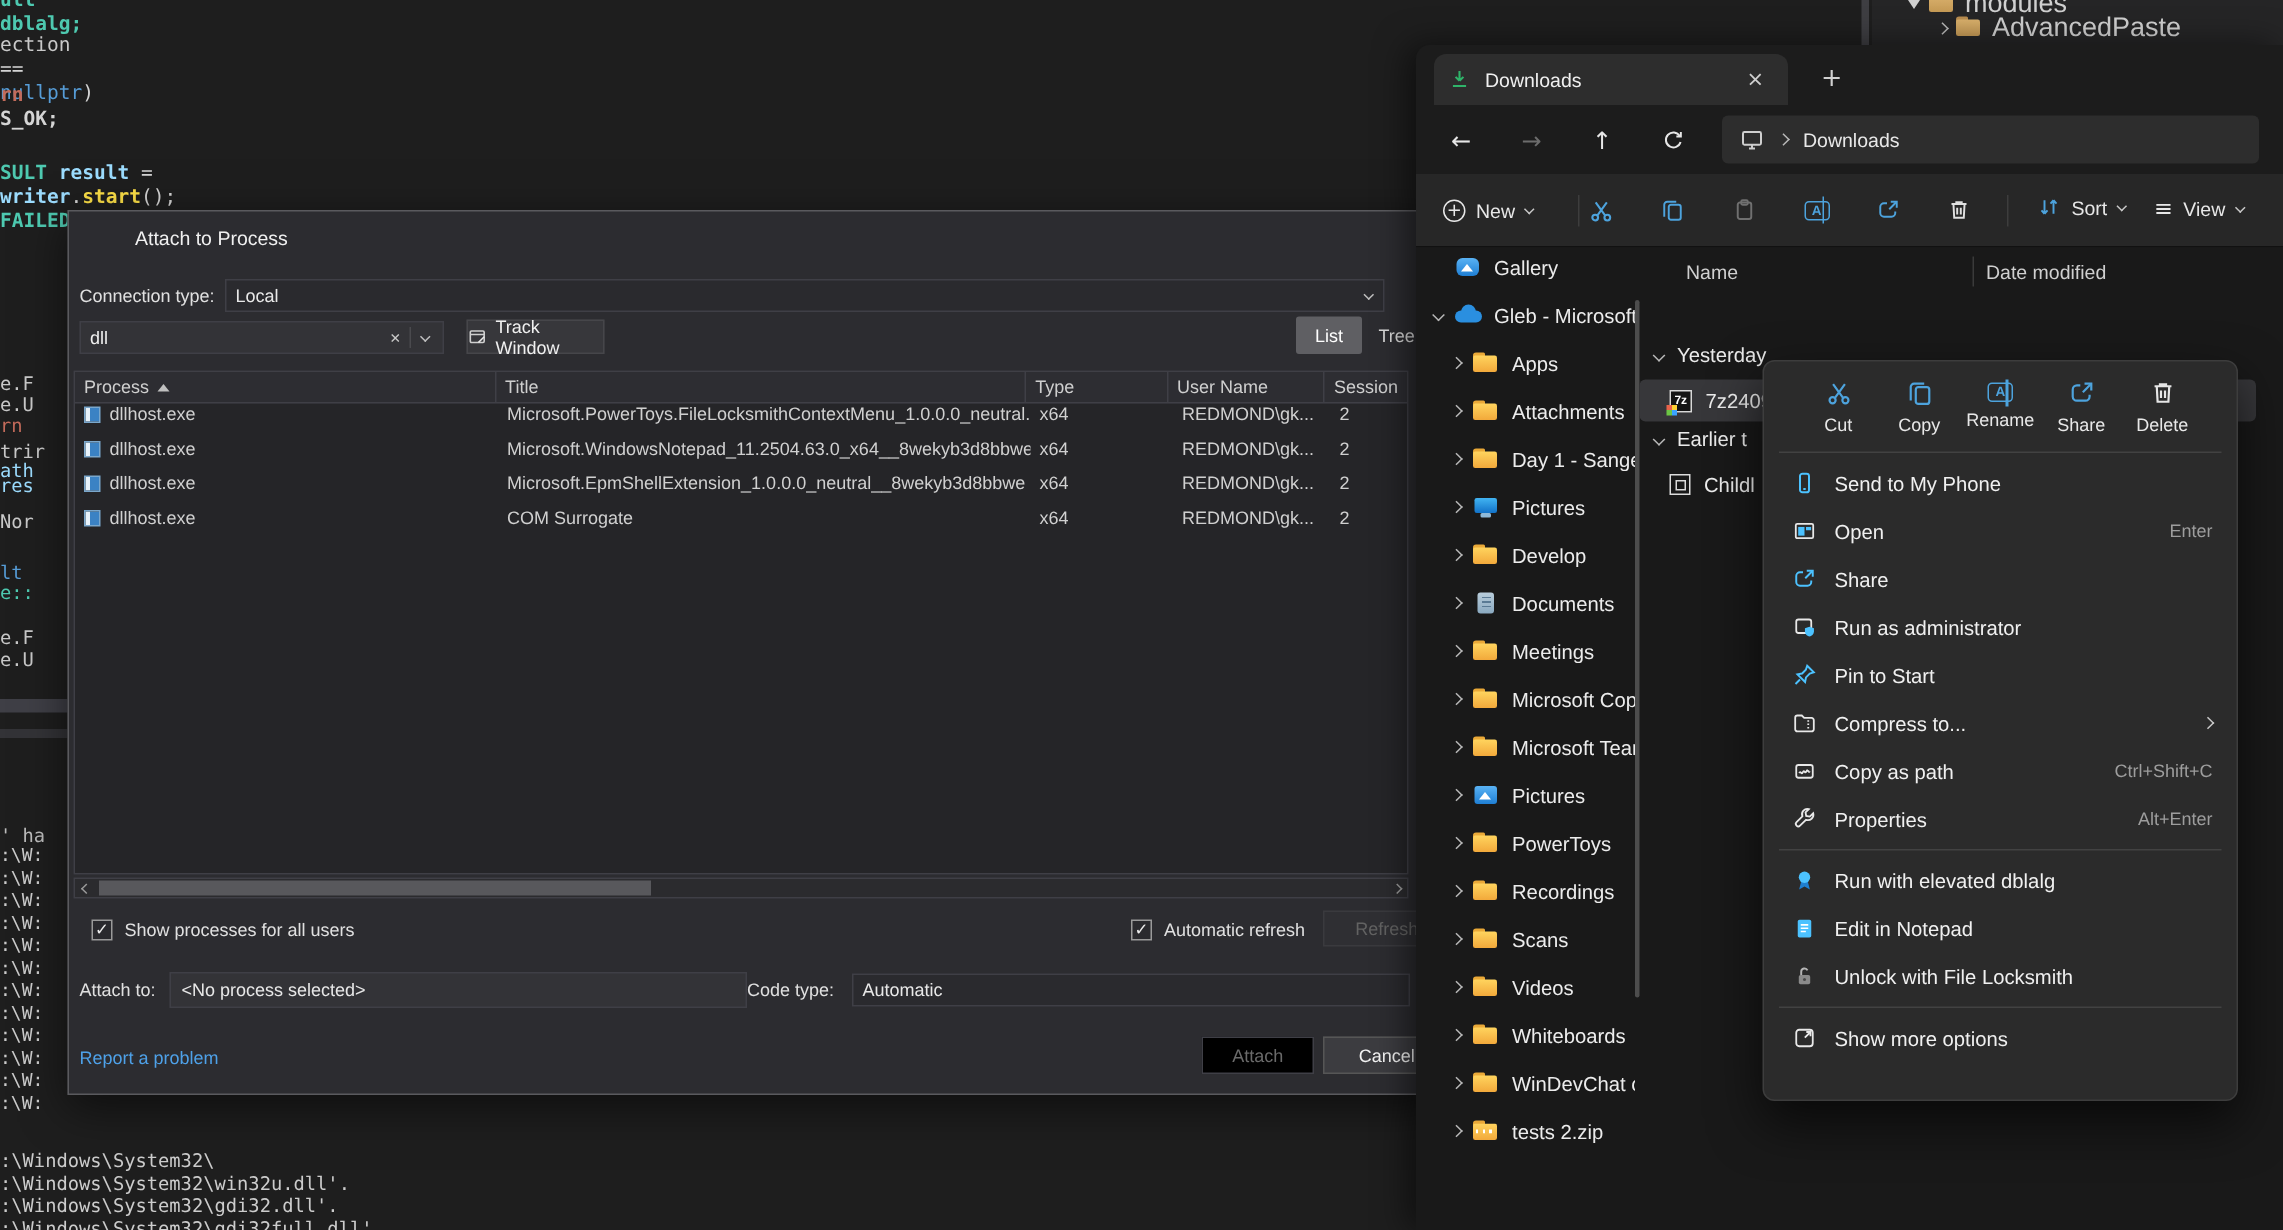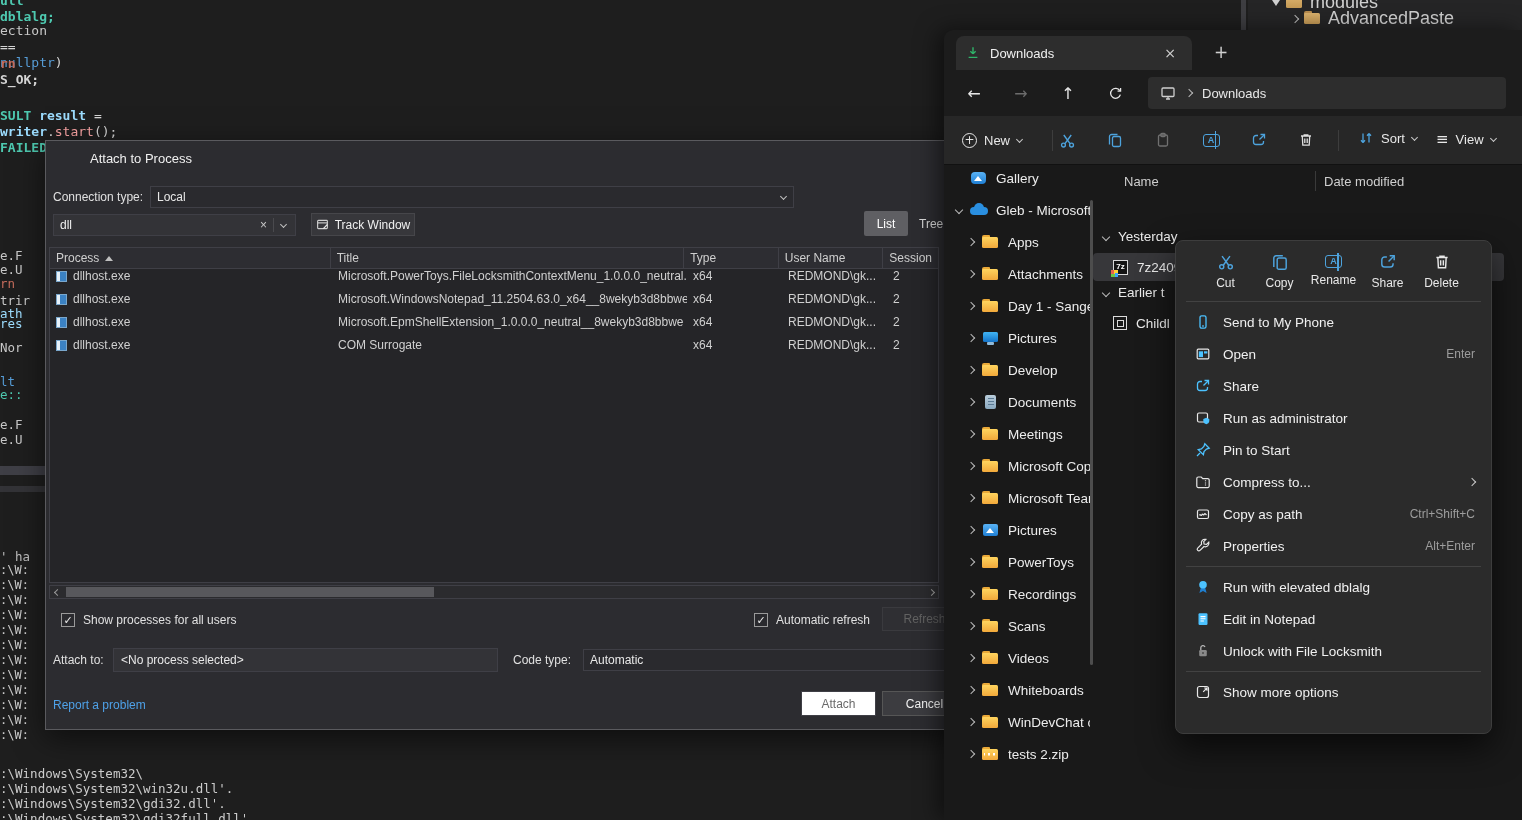--- a/index.html
+++ b/index.html
@@ -10,21 +10,21 @@
 .glyph{font-family:"DejaVu Sans",sans-serif}
 svg{display:block}
 
 
 .code-top{left:0;top:0;font-size:13px;line-height:16px}
 .code-l0{left:0;top:-7px;color:#4EC9B0;font-weight:700}
 .code-l1{left:0;top:23px}
 .code-l2{left:0;top:56px}
 .code-l3{left:0;top:108px}
 .tk-gray{color:#c8c8c8}.tk-white{color:#d4d4d4}.tk-blue{color:#569CD6}.tk-teal{color:#4EC9B0;font-weight:700}
-.tk-lblue{color:#9CDCFE;font-weight:700}.tk-yellow{color:#fca5a5;font-weight:400}.tk-ret{color:#c36b5b;font-weight:700}.tk-bold{font-weight:700}
+.tk-lblue{color:#9CDCFE;font-weight:700}.tk-yellow{color:#fde047;font-weight:700}.tk-ret{color:#c36b5b;font-weight:700}.tk-bold{font-weight:700}
 .lfrag{position:absolute;left:0;font-size:12.5px;color:#c8c8c8}
 .lfrag:nth-of-type(1){top:248px}.lfrag:nth-of-type(2){top:262px}.lfrag:nth-of-type(3){top:276px;color:#c36b5b}
 .lfrag:nth-of-type(4){top:293px}.lfrag:nth-of-type(5){top:306px;color:#9CDCFE}.lfrag:nth-of-type(6){top:316px;color:#9CDCFE}
 .lfrag:nth-of-type(7){top:340px}.lfrag:nth-of-type(8){top:374px;color:#569CD6}.lfrag:nth-of-type(9){top:387px;color:#4EC9B0}
 .lfrag:nth-of-type(10){top:417px}.lfrag:nth-of-type(11){top:432px}.lfrag:nth-of-type(12){top:549px;color:#bdbdbd}
 .splitbar1{left:0;top:466px;width:45px;height:9px;background:#3f3f46}
 .splitbar2{left:0;top:486px;width:45px;height:6px;background:#333337}
 .wcol{left:0;top:563px;font-size:12px;line-height:15px;color:#cccccc}
 .outblock{left:0;top:735px;font-size:12.5px;line-height:15.3px;color:#cccccc;white-space:pre}
 
@@ -56,27 +56,27 @@
 .sic[data-icon="desktop"]::after{content:"";position:absolute;left:1px;top:1px;width:15px;height:10px;border-radius:1.5px;background:linear-gradient(#41b4f2,#1272c8)}
 .sic[data-icon="desktop"]::before{content:"";position:absolute;left:5px;top:11.5px;width:7px;height:2.5px;border-radius:1px;background:#8fb9d8}
 
 
 .dlg{left:45px;top:140px;width:915px;height:590px;background:#2c2c30;border:1px solid #5a5a5e;box-shadow:0 8px 28px rgba(0,0,0,.55);z-index:10;font-size:12px;color:#e0e0e0}
 .dlg-title{position:absolute;left:44px;top:10px;font-size:13px;color:#f0f0f0}
 .row-conn{position:absolute;left:7px;top:45px;display:flex;align-items:center}
 .lbl-conn{width:97px}
 .combo{height:22px;background:#2a2a2e;border:1px solid #3f3f46;display:flex;align-items:center;padding:0 6px;color:#e8e8e8;position:relative}
 .combo .caret{position:absolute;right:7px;top:7px;width:5px;height:5px;border-right:1.3px solid #c0c0c0;border-bottom:1.3px solid #c0c0c0;transform:rotate(45deg)}
-.conn-combo{width:644px}
+.conn-combo{width:773px}
 .searchbox{position:absolute;left:7px;top:73px;width:243px;height:22px;background:#333337;border:1px solid #3f3f46;display:flex;align-items:center;padding:0 6px;color:#f0f0f0}
 .searchbox .x{margin-left:auto;color:#c8c8c8;font-size:12px;padding:0 6px;cursor:default}
 .searchbox .sep{width:1px;height:14px;background:#4a4a4e}
 .searchbox .caret2{width:5px;height:5px;border-right:1.3px solid #c0c0c0;border-bottom:1.3px solid #c0c0c0;transform:rotate(45deg);margin:0 3px 2px 7px}
 .btn{display:inline-flex;align-items:center;justify-content:center;gap:6px;background:#37373b;border:1px solid #46464a;color:#f0f0f0;height:24px}
-.btn-track{position:absolute;left:265px;top:72px;width:104px;height:23px}
+.btn-track{position:absolute;left:265px;top:72px;width:92px;height:23px}
 .btn-list{position:absolute;left:818px;top:70px;width:44px;height:25px;background:#5f5f63;border:none;border-radius:2px;color:#fff;display:flex;align-items:center;justify-content:center}
 .lbl-tree{position:absolute;left:873px;top:76px;color:#d8d8d8}
 .ptable{position:absolute;left:3px;top:106px;width:890px;height:336px;background:#252528;border:1px solid #3f3f46;display:flex;flex-direction:column}
 .phead{display:flex;height:21px;border-bottom:1px solid #3f3f46;color:#cfcfcf;background:#2d2d32}
 .phead>div{padding:3px 6px;border-right:1px solid #3f3f46;display:flex;align-items:center;gap:6px}
 .pc1{width:282px}.pc2{width:355px}.pc3{width:95px}.pc4{width:105px}.pc5{flex:1;border-right:none!important}
 .sortarrow{width:0;height:0;border-left:4px solid transparent;border-right:4px solid transparent;border-bottom:5px solid #c0c0c0}
 .prow{display:flex;height:23px;align-items:flex-start;color:#d0d0d0}
 .prow>div{padding:0 6px;overflow:hidden;white-space:nowrap}
 .prow .pc1{display:flex;align-items:center;gap:6px}
@@ -88,24 +88,24 @@
 .hs-thumb{width:368px;height:10px;background:#58585c;margin-left:2px}
 .hs-track{flex:1}
 .cb{width:14px;height:14px;border:1px solid #9a9a9a;background:#2a2a2e;color:#ececec;font-size:11px;line-height:12px;text-align:center;flex:none}
 .cb::after{content:"\2713"}
 .row-checks1{position:absolute;left:15px;top:472px;display:flex;align-items:center;gap:8px}
 .row-checks2{position:absolute;left:708px;top:472px;display:flex;align-items:center;gap:8px}
 .btn-refresh{position:absolute;left:836px;top:466px;width:85px;height:24px;background:#2f2f33;border:1px solid #3a3a3e;color:#626262;display:flex;align-items:center;justify-content:center}
 .row-attach{position:absolute;left:7px;top:507px;display:flex;align-items:center}
 .lbl-attachto{width:60px}
 .inp-attach{width:385px;height:24px;background:#333337;border:1px solid #3f3f46;display:flex;align-items:center;padding:0 7px;color:#e8e8e8}
-.lbl-codetype{margin-left:15px;width:70px}
+.lbl-codetype{width:70px}
 .combo-codetype{width:372px}
 .link{position:absolute;left:7px;top:557px;color:#4ea1e8;font-size:12px}
-.btn-attach{position:absolute;left:755px;top:550px;width:75px;height:25px;background:#ffffff;border:1px solid #3f3f46;color:#6a6a6a;display:flex;align-items:center;justify-content:center}
+.btn-attach{position:absolute;left:755px;top:550px;width:75px;height:25px;background:#000000;border:1px solid #3f3f46;color:#6a6a6a;display:flex;align-items:center;justify-content:center}
 .btn-cancel{position:absolute;left:836px;top:550px;width:85px;height:25px;background:#3c3c40;border:1px solid #565656;color:#f2f2f2;display:flex;align-items:center;justify-content:center}
 
 
 .xwin{left:944px;top:30px;width:578px;height:790px;background:#1c1c1c;border-top-left-radius:9px;box-shadow:-6px 0 22px rgba(0,0,0,.5);z-index:20;font-size:13px;color:#e8e8e8}
 .xtabbar{position:absolute;left:0;top:0;width:100%;height:40px}
 .xtab{position:absolute;left:12px;top:6px;width:236px;height:34px;background:#2d2d2d;border-radius:8px 8px 0 0;display:flex;align-items:center;padding:0 10px;gap:10px}
 .xtab-title{font-size:13px;color:#f0f0f0}
 .xtab-close{margin-left:auto;color:#cfcfcf;font-size:14px;padding:0 6px}
 .xtab-new{position:absolute;left:262px;top:10px;color:#d0d0d0;font-size:17px;font-weight:400;padding:2px 8px}
 .dlico{position:relative;width:14px;height:14px;flex:none}

